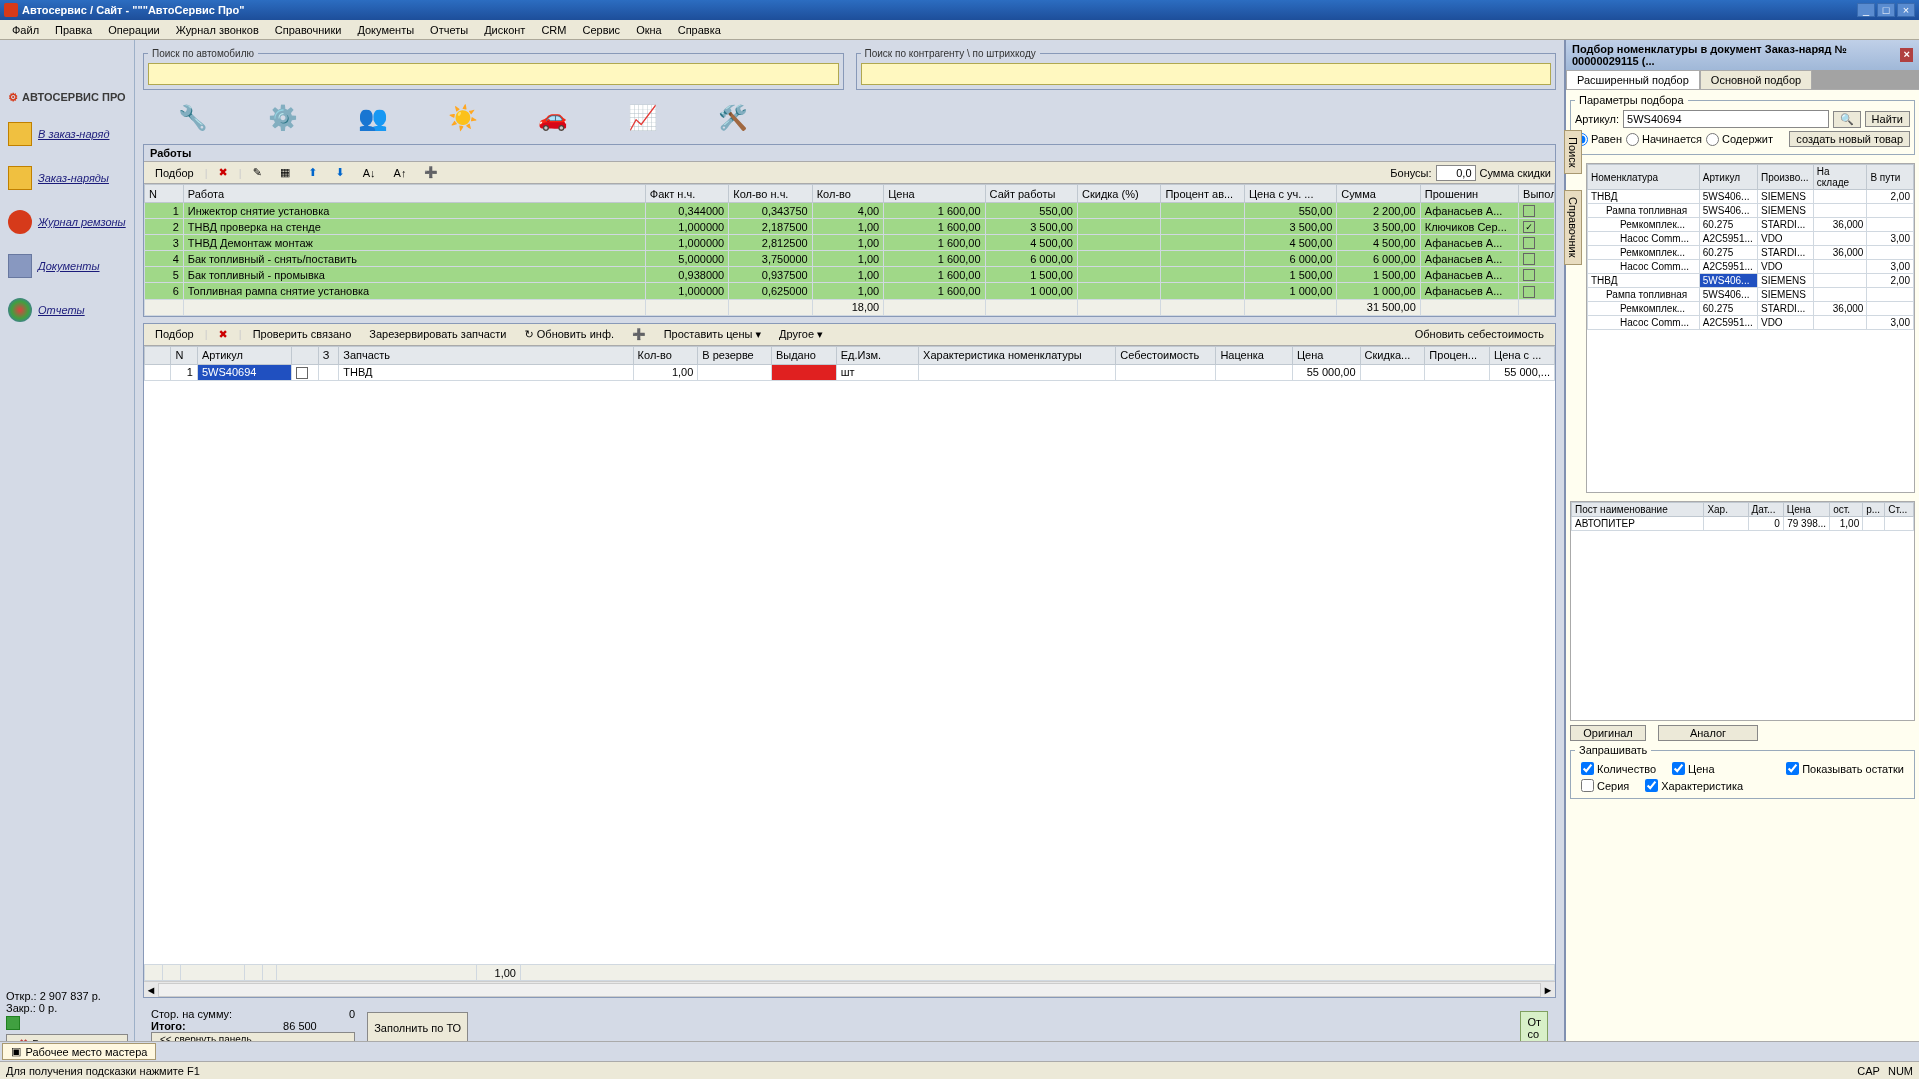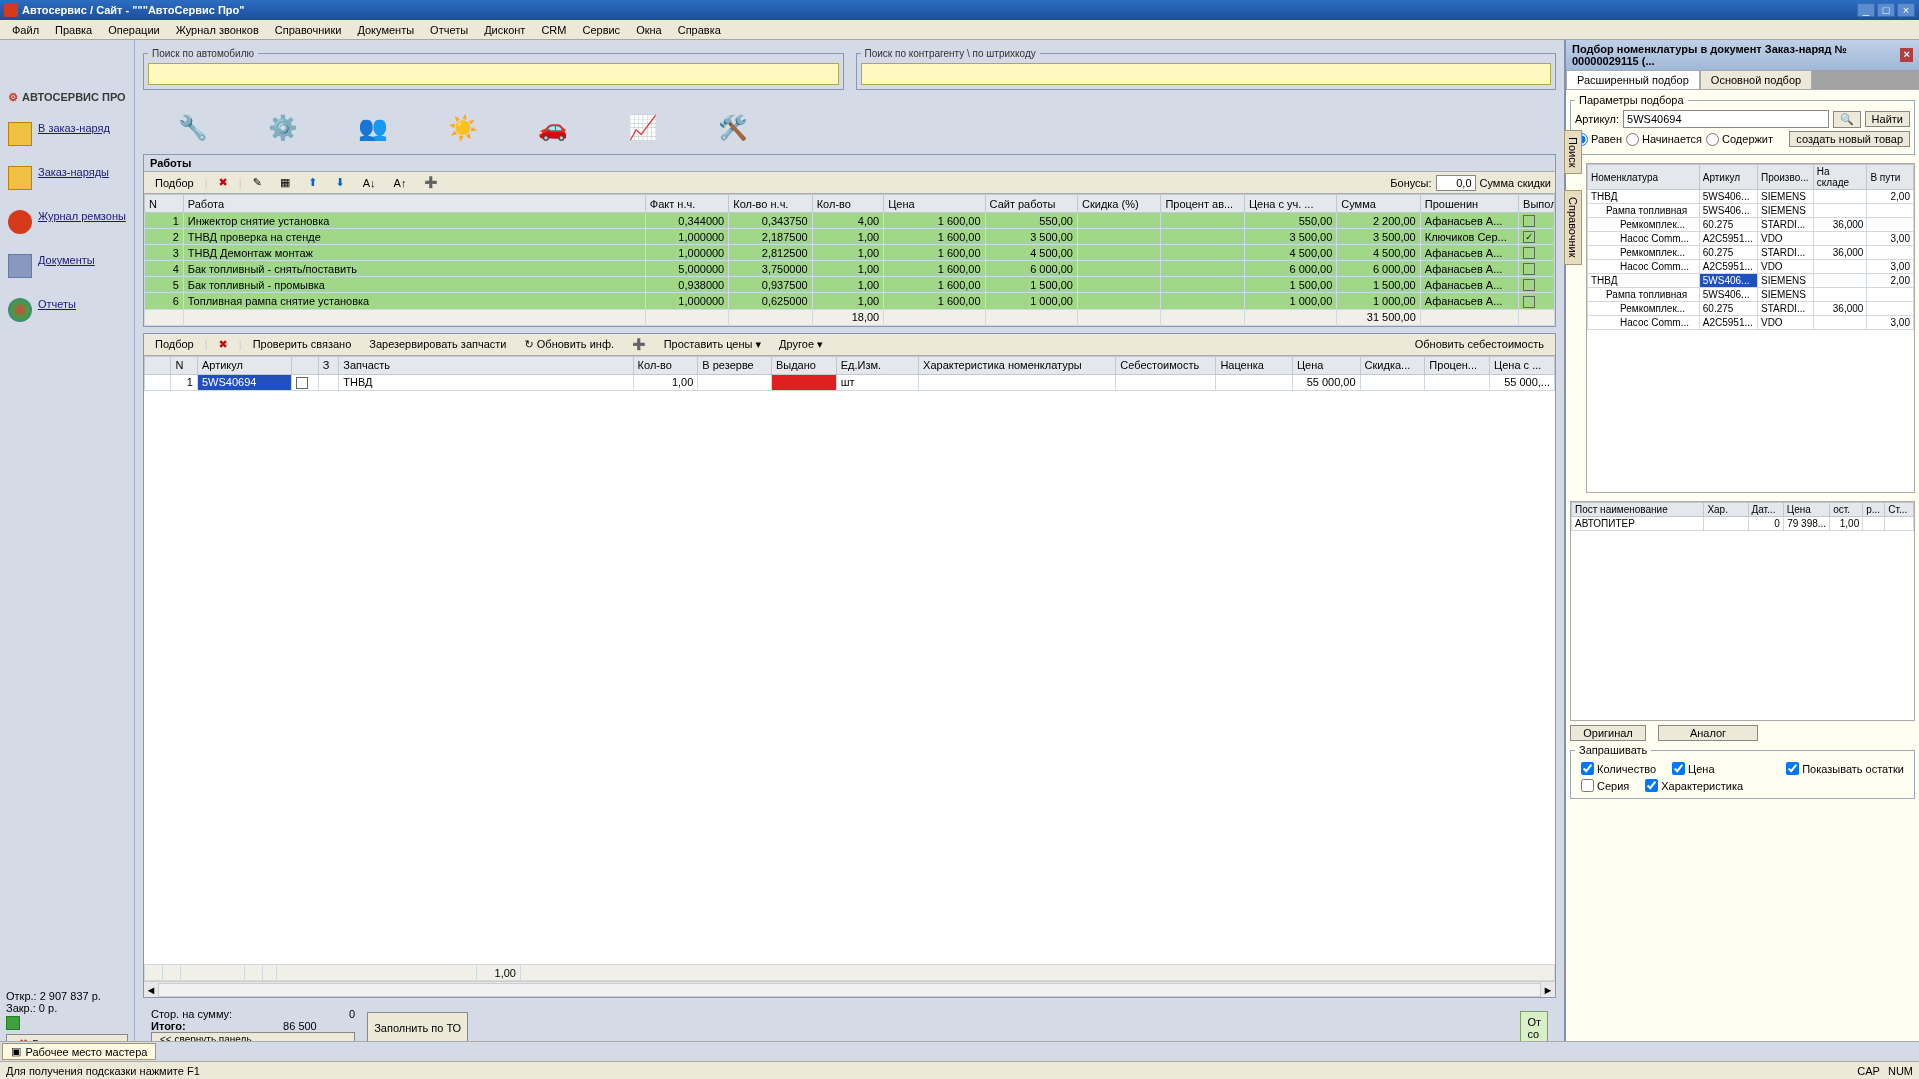--- a/index.html
+++ b/index.html
@@ -9,32 +9,32 @@
 .titlebar .title { flex: 1; font-weight: bold; }
 .titlebar .winbtns { display: flex; gap: 2px; }
 .titlebar .winbtn { width: 18px; height: 14px; background: #5a8cd0; border: 1px solid #3a6cb0; text-align: center; line-height: 12px; color: #fff; cursor: pointer; }
 .menubar { background: #ece9d8; height: 20px; display: flex; align-items: center; padding: 0 4px; border-bottom: 1px solid #aca899; }
 .menubar .menuitem { padding: 2px 8px; cursor: pointer; }
 .main { display: flex; height: calc(100% - 60px); }
 .sidebar { width: 135px; background: #d4dae6; border-right: 1px solid #9db0c8; display: flex; flex-direction: column; padding-top: 40px; }
 .logo { padding: 8px; text-align: center; }
 .logo-text { font-size: 14px; font-weight: bold; color: #3a3a3a; }
 .logo-text .red { color: #d63a1a; }
-.navbtn { display: flex; align-items: flex-start; padding: 10px 8px; cursor: pointer; text-decoration: underline; color: #1a1a7a; gap: 6px; }
+.navbtn { display: flex; align-items: center; padding: 10px 8px; cursor: pointer; text-decoration: underline; color: #1a1a7a; gap: 6px; font-style: italic; }
 .navbtn .navicon { width: 24px; height: 24px; display: inline-block; }
 .navicon.doc { background: #f0c040; border: 1px solid #c08000; }
 .navicon.list { background: #f0c040; border: 1px solid #c08000; }
 .navicon.gear { background: #d63a1a; border-radius: 50%; }
 .navicon.file { background: #8898c0; border: 1px solid #6878a0; }
 .navicon.circle { background: radial-gradient(#e04040,#40a040,#4060e0); border-radius: 50%; }
 .sidebottom { margin-top: auto; padding: 6px; font-size: 10px; }
 .exitbtn { border: 1px solid #888; background: #ece9d8; padding: 2px 12px; margin-top: 4px; cursor: pointer; display: flex; align-items: center; gap: 4px; }
 
 .center { flex: 1; background: #d4dae6; display: flex; flex-direction: column; padding: 8px; position: relative; }
-.searchrow { display: flex; gap: 12px; margin-bottom: 12px; }
+.searchrow { display: flex; gap: 12px; margin-bottom: 2px; }
 .searchbox { flex: 1; }
 .searchbox fieldset { border: 1px solid #8899b8; padding: 4px; }
 .searchbox legend { font-size: 10px; color: #333; padding: 0 4px; }
 .searchinput { width: 100%; height: 22px; background: #fff8c0; border: 1px solid #b0a850; }
 .toolbar-icons { display: flex; gap: 50px; padding: 8px 30px; }
 .toolbtn { width: 40px; height: 36px; cursor: pointer; display: flex; align-items: center; justify-content: center; font-size: 24px; }
 
 .section { border: 1px solid #8899b8; background: #e8ecf4; margin-bottom: 6px; }
 .secheader { background: #d4dae6; padding: 2px 6px; font-weight: bold; border-bottom: 1px solid #aaa; }
 .sectoolbar { background: #ece9d8; padding: 2px 4px; display: flex; align-items: center; gap: 4px; border-bottom: 1px solid #aaa; }

